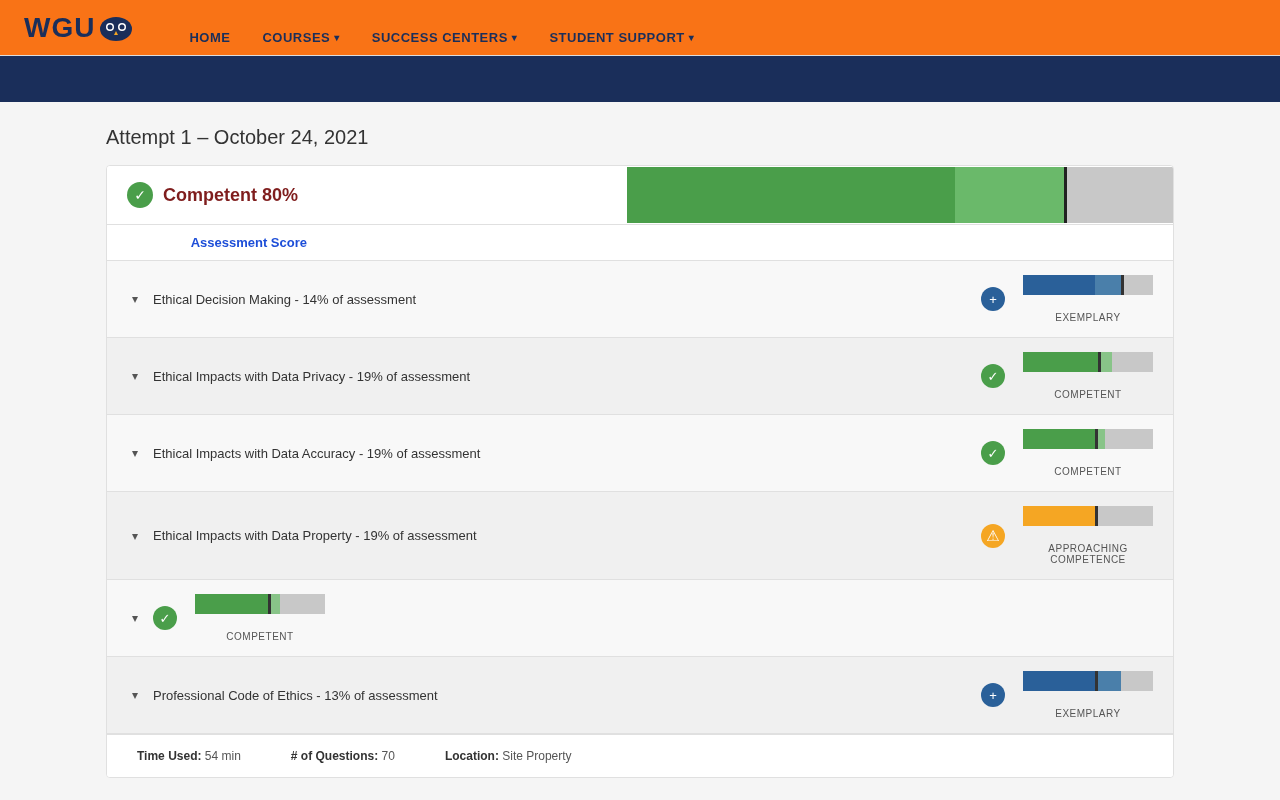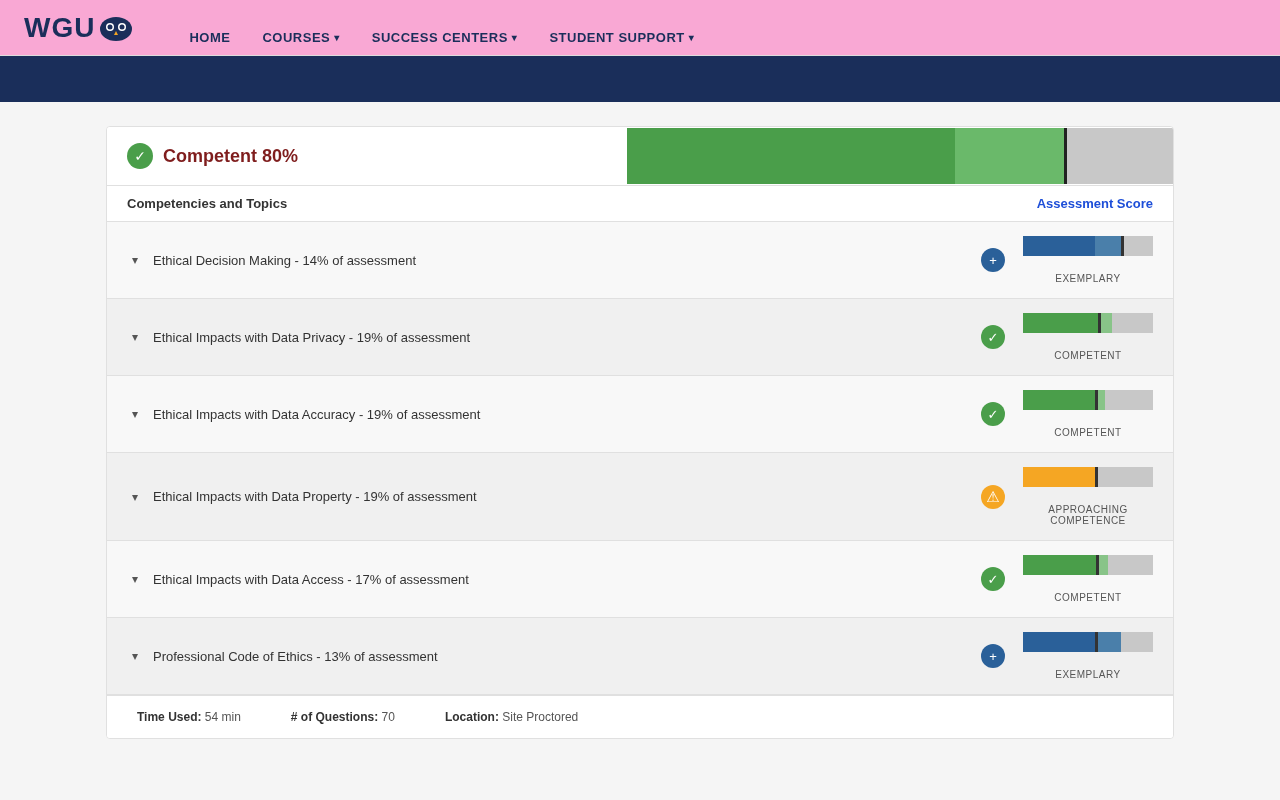--- a/index.html
+++ b/index.html
@@ -1,20 +1,20 @@
 <!DOCTYPE html>
 <html><head>
   <meta charset="utf-8">
   <style>
     * { margin: 0; padding: 0; box-sizing: border-box; }
     body { font-family: Arial, sans-serif; background: #f5f5f5; font-size: 14px; color: #333; }
 
     
     nav {
-      background: #f9a8d4;
+      background: #f97316;
       border-bottom: 1px solid #ddd;
       display: flex;
       align-items: center;
       padding: 0 24px;
       height: 56px;
       position: relative;
     }
     .nav-logo {
       display: flex;
       align-items: center;
@@ -304,40 +304,40 @@
     </li>
   </ul>
 </nav>
 
 <div class="blue-bar">
   <span class="blue-bar-text"></span>
 </div>
 
 <div class="main-content">
 
+  <h2 class="attempt-title">Attempt 1 – October 24, 2021</h2>
 
   <div class="result-card">
 
     <div class="competent-header">
       <div class="competent-label-area">
         <div class="check-circle">
           <span>✓</span>
         </div>
         <span class="competent-text">Competent 80%</span>
       </div>
       <div class="overall-bar-area">
         <div class="bar-seg-green-full"></div>
         <div class="bar-seg-green-light"></div>
         <div class="bar-divider-line"></div>
         <div class="bar-seg-gray"></div>
       </div>
     </div>
 
     <div class="table-header">
-      <div class="col-topic">Competencies and Topics</div>
       <div class="col-score">Assessment Score</div>
     </div>
 
     <div class="competency-row">
       <div class="competency-main">
         <div class="chevron-down">▾</div>
         <span class="topic-text">Ethical Decision Making - 14% of assessment</span>
         <div class="status-icon exemplary">
           <span>+</span>
         </div>
@@ -405,21 +405,20 @@
             <div style="background:#c8c8c8;flex:1;height:100%;"></div>
           </div>
           <div class="score-label">APPROACHING COMPETENCE</div>
         </div>
       </div>
     </div>
 
     <div class="competency-row">
       <div class="competency-main">
         <div class="chevron-down">▾</div>
-        <span class="topic-text">Ethical Impacts with Data Access - 17% of assessment</span>
         <div class="status-icon competent">
           <span>✓</span>
         </div>
         <div class="score-bar-container">
           <div class="score-bar">
             <div style="background:#4a9e4a;width:56%;height:100%;"></div>
             <div style="background:#333;width:3px;height:100%;flex-shrink:0;"></div>
             <div style="background:#88c488;width:7%;height:100%;"></div>
             <div style="background:#c8c8c8;flex:1;height:100%;"></div>
           </div>
@@ -451,18 +450,18 @@
       <div class="footer-item">
         <strong>Time Used:</strong>
         <span>54 min</span>
       </div>
       <div class="footer-item">
         <strong># of Questions:</strong>
         <span>70</span>
       </div>
       <div class="footer-item">
         <strong>Location:</strong>
-        <span>Site Proctored</span>
+        <span>Site Property</span>
       </div>
     </div>
 
   </div>
 </div>
 
 </body></html>

